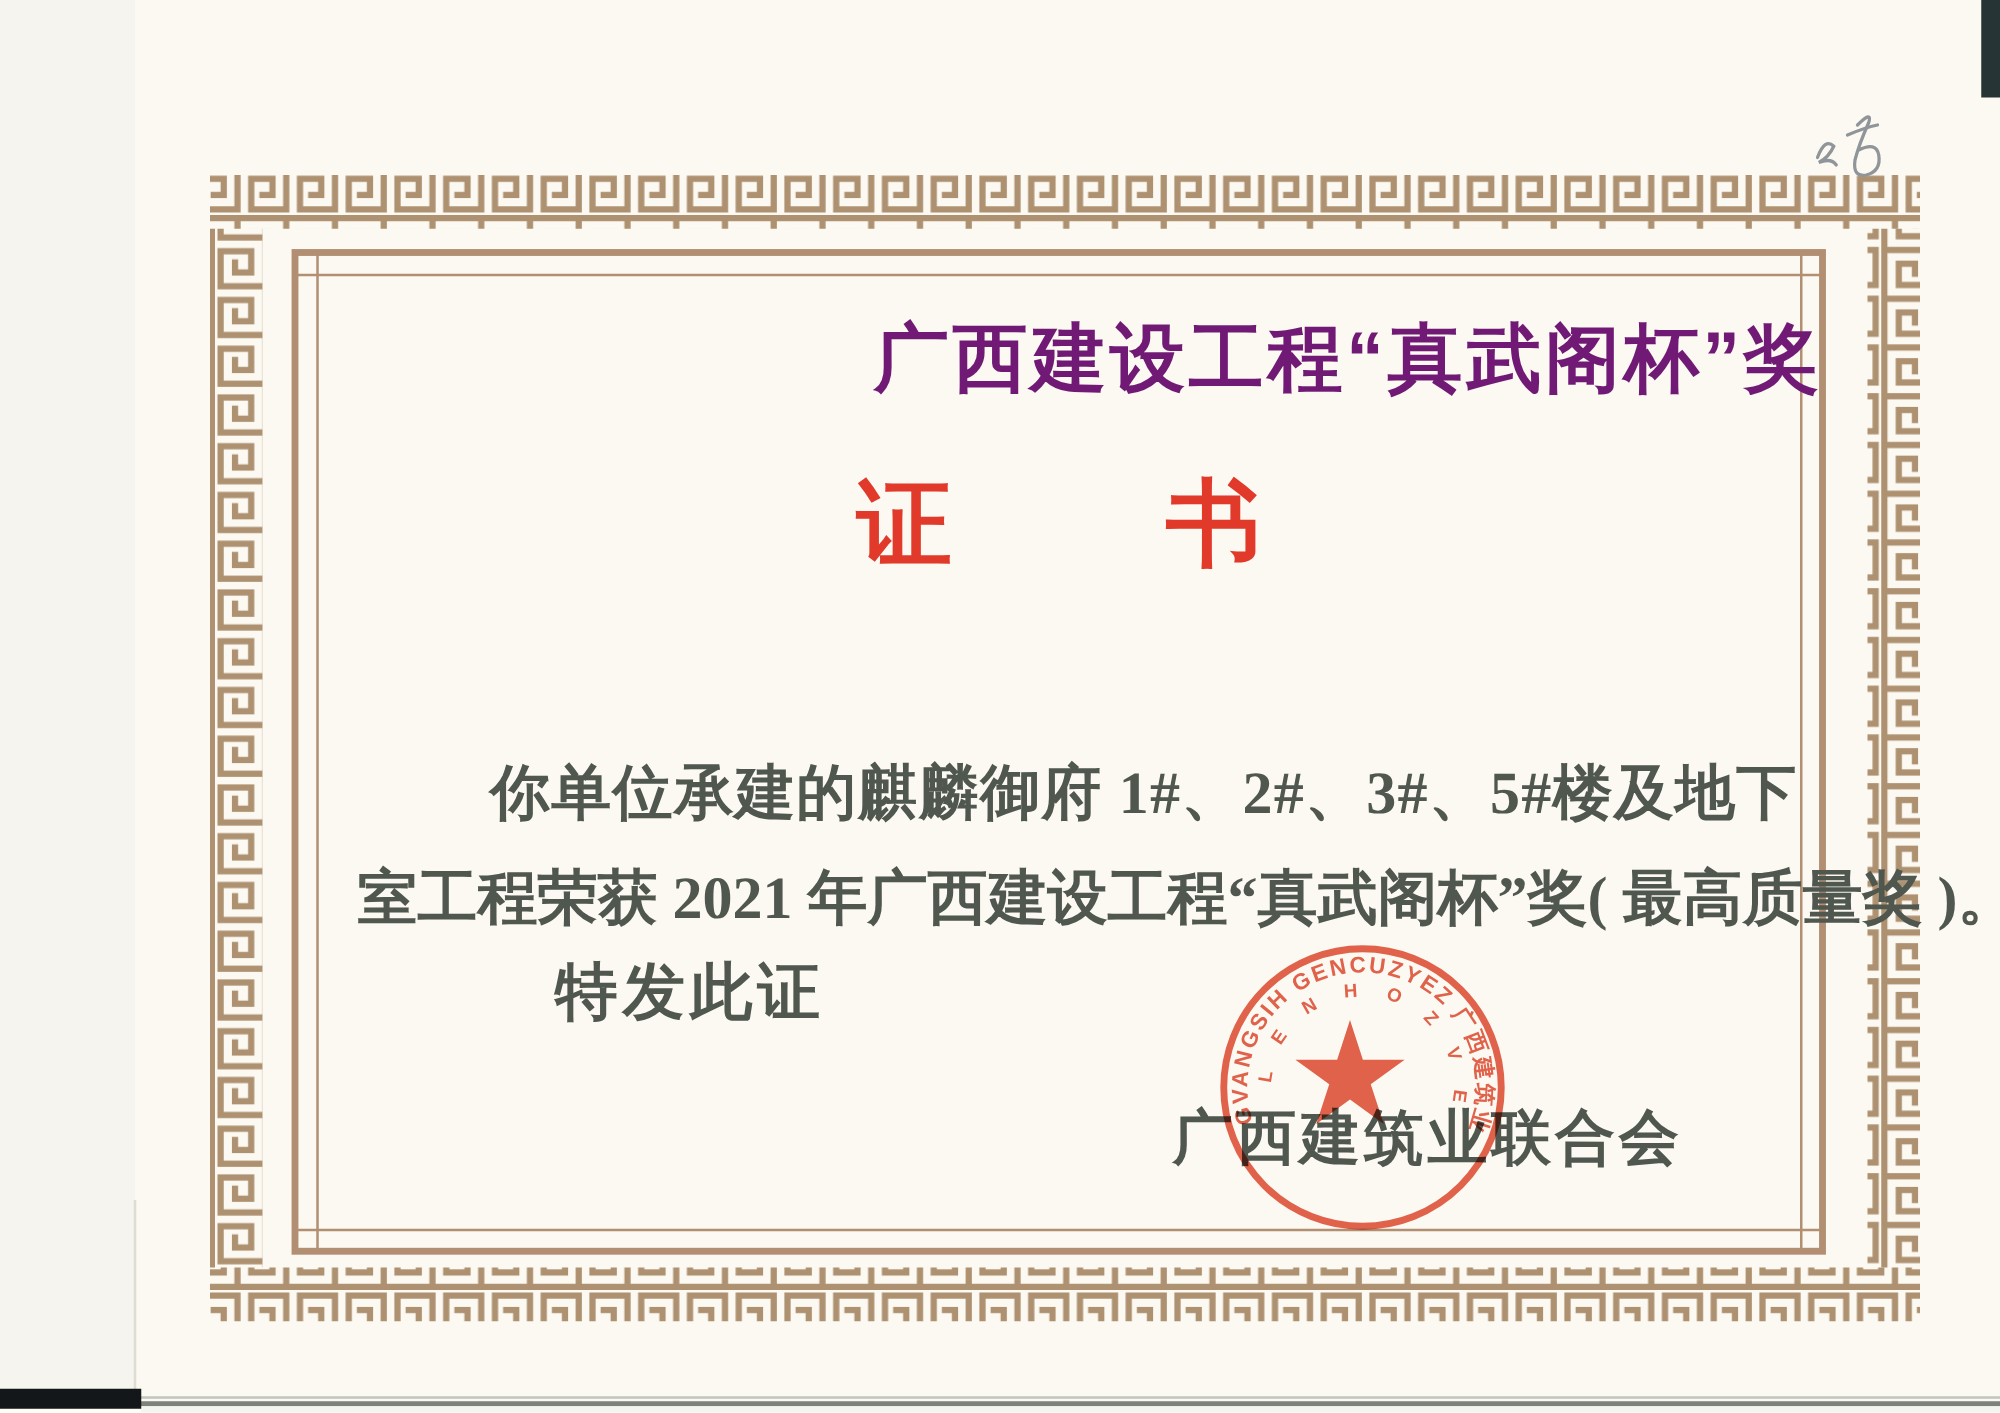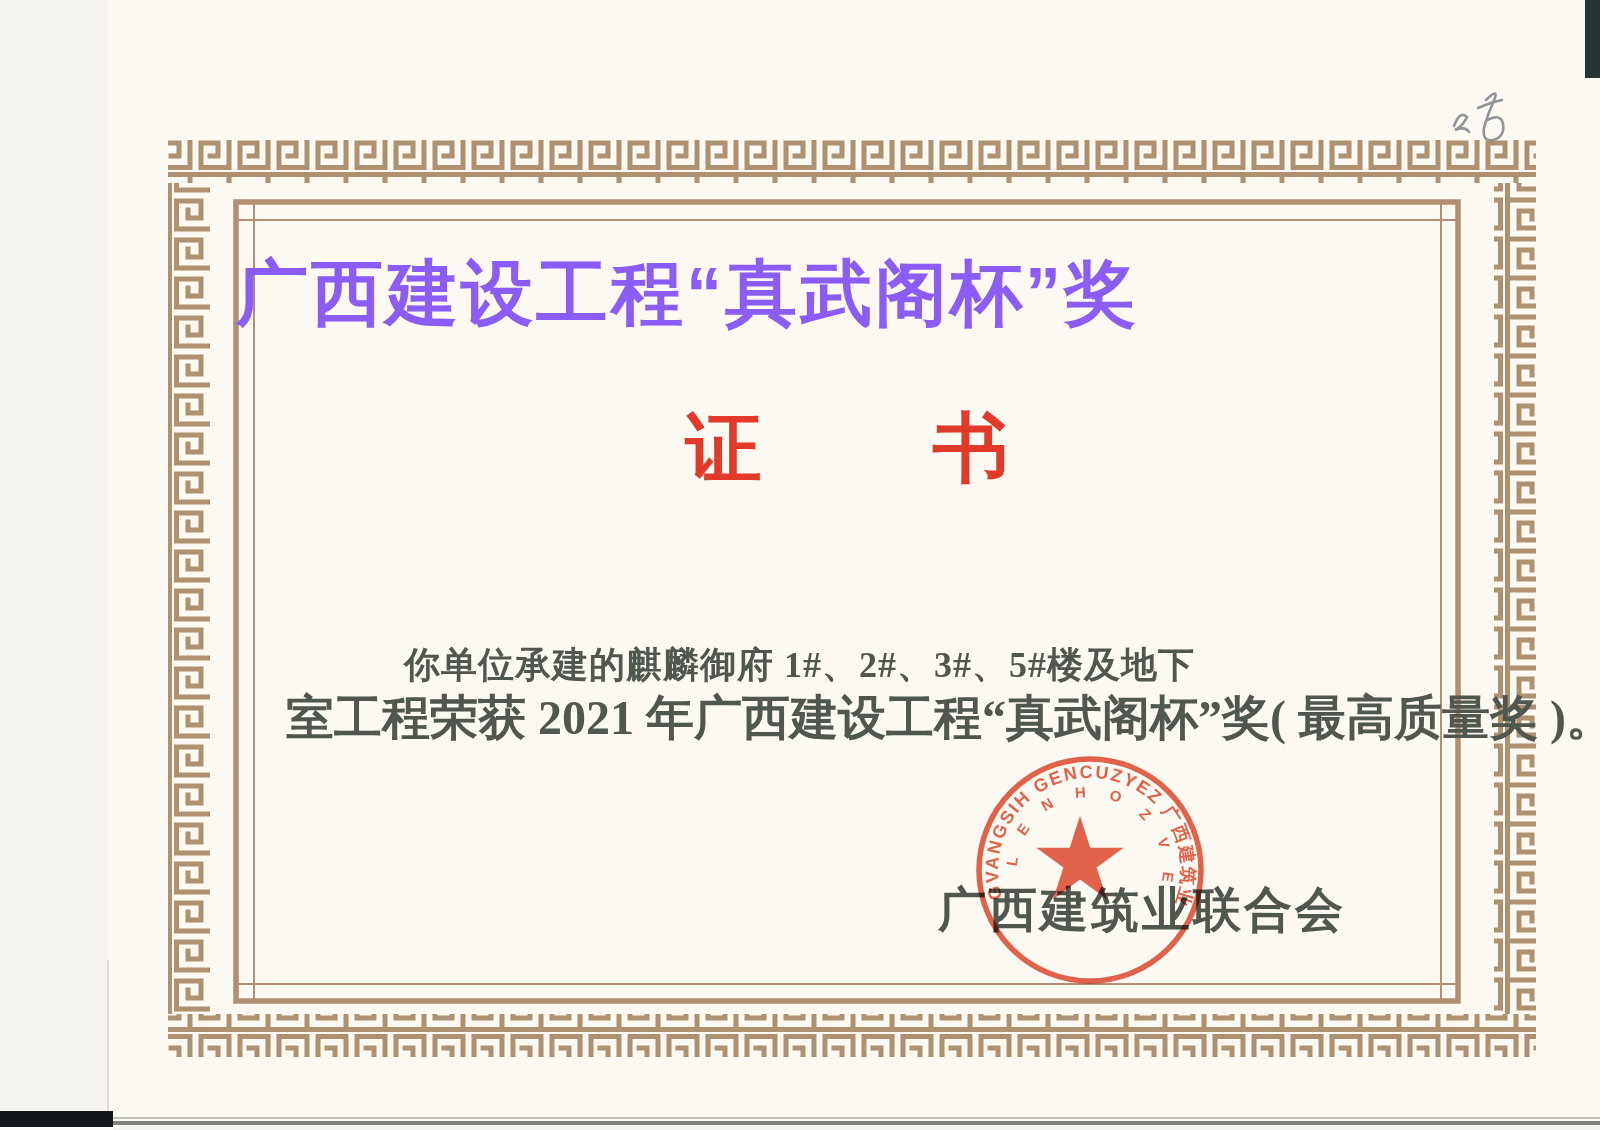--- a/index.html
+++ b/index.html
@@ -13,35 +13,34 @@
   .scan-bar-topright { position:absolute; left:1585px; top:0; width:15px; height:78px; background:#263436; }
   .scan-bar-bottomleft { position:absolute; left:0; top:1111px; width:113px; height:16px; background:#14171a; }
   .scan-line-bottom1 { position:absolute; left:110px; top:1117px; width:1490px; height:2px; background:#c2c5bc; }
   .scan-line-bottom2 { position:absolute; left:108px; top:1121px; width:1492px; height:4px; background:#7d827b; }
   .scan-bottom-white { position:absolute; left:113px; top:1125px; width:1487px; height:5px; background:#f4f4f0; }
 
   svg.layer { position:absolute; left:0; top:0; }
 
   .txt { position:absolute; white-space:nowrap; }
   .title-main {
-    left:236px; top:252px; width:1222px; text-align:left;
+    left:236px; top:252px; width:1222px; text-align:right;
     font-family:"Liberation Sans","DejaVu Sans",sans-serif;
-    font-weight:900; font-size:72px; line-height:1.15; color:#8b5cf6;
+    font-weight:900; font-size:60px; line-height:1.15; color:#701a75;
     letter-spacing:3px;
   }
   .title-sub {
     left:236px; top:378px; width:1222px; text-align:center;
     font-family:"Liberation Sans","DejaVu Sans",sans-serif;
     font-weight:900; font-size:76px; line-height:1.1; color:#e13a2b;
     word-spacing:150px;
-    margin-top:28px;
   }
   .body-text { color:#4f574f; font-weight:600; }
   .recipient  { left:338px; top:514px; font-size:51px; }
-  .body-l1    { left:404px; top:602px; font-size:36px; letter-spacing:1px;margin-top:39px; }
+  .body-l1    { left:392px; top:602px; font-size:48px; letter-spacing:1px; }
   .body-l2    { left:286px; top:686px; font-size:48px; }
   .closing    { left:444px; top:760px; font-size:50px; letter-spacing:4px; }
   .issuer     { left:938px; top:878px; font-size:48px; letter-spacing:3px; }
   .cert-date  { left:950px; top:912px; font-size:46px; letter-spacing:2px; }
 
   .seal-svg { position:absolute; left:958px; top:742px; mix-blend-mode:multiply; opacity:0.86; }
   .hand-svg { position:absolute; left:1428px; top:78px; }
 </style>
 </head>
 <body>
@@ -92,20 +91,21 @@
       <line x1="254" y1="202" x2="254" y2="1001" stroke-width="2"></line>
       <line x1="1441" y1="202" x2="1441" y2="1001" stroke-width="2"></line>
     </g>
   </svg>
 
   <div class="txt title-main">广西建设工程“真武阁杯”奖</div>
   <div class="txt title-sub">证 书</div>
 
   <div class="txt body-text body-l1">你单位承建的麒麟御府 1#、2#、3#、5#楼及地下</div>
   <div class="txt body-text body-l2">室工程荣获 2021 年广西建设工程“真武阁杯”奖( 最高质量奖 )。</div>
+  <div class="txt body-text closing">特发此证</div>
 
   <div class="txt body-text issuer">广西建筑业联合会</div>
 
   <svg class="seal-svg" width="264" height="264" viewBox="0 0 264 264">
     <defs>
       <path id="sealArcOuter" d="M45.6 159.5 A92 92 0 1 1 218.4 159.5" fill="none"></path>
       <path id="sealArcInner" d="M65.8 158.9 A73 73 0 1 1 198.2 158.9" fill="none"></path>
     </defs>
     <circle cx="132" cy="128" r="111" fill="none" stroke="#e14a31" stroke-width="5.5"></circle>
     <polygon fill="#e14a31" points="122,74 132.3,105.8 165.7,105.8 138.6,125.4 149.0,157.2 122,137.5 95.0,157.2 105.4,125.4 78.3,105.8 111.7,105.8"></polygon>

